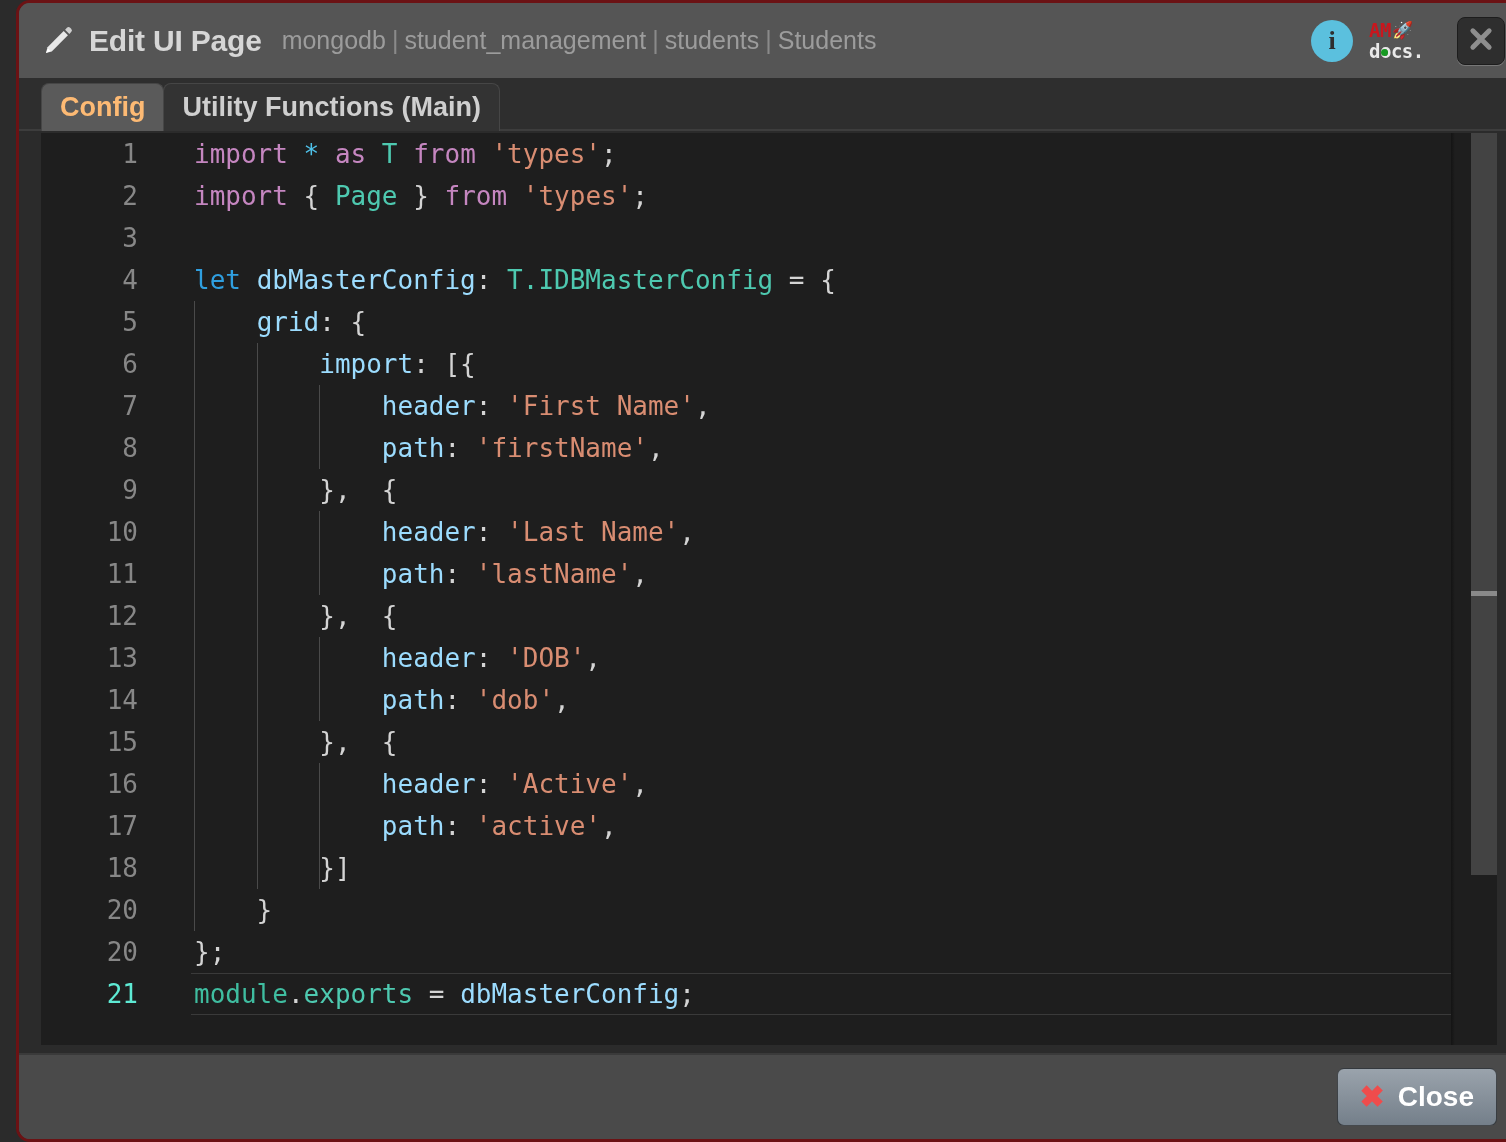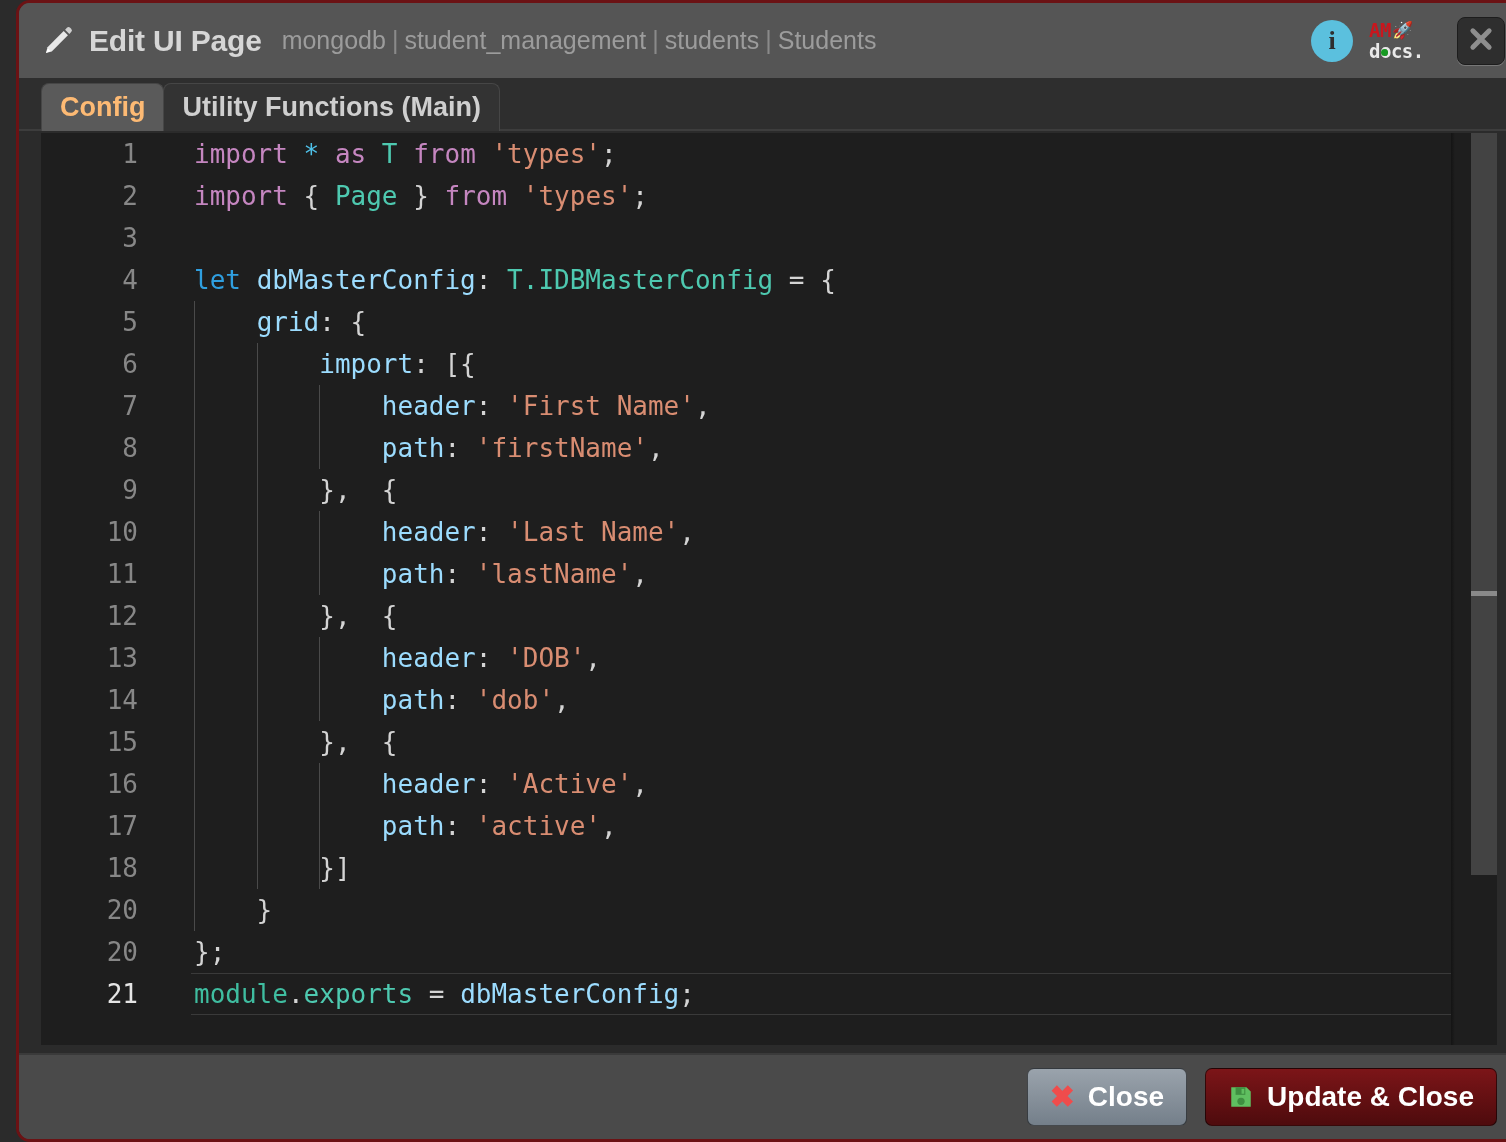--- a/index.html
+++ b/index.html
@@ -195,21 +195,21 @@
   }
   .code-line {
     display: flex;
     height: 42px;
     align-items: center;
     font-family: "DejaVu Sans Mono", monospace;
     font-size: 26px;
     white-space: pre;
     position: relative;
   }
-  .code-line.active-line .ln { color: #e5e5e5; }
+  .code-line.active-line .ln { color: #5eead4; }
   .code-line.active-line .content {
     box-shadow: inset 0 1px 0 #3a3a3a, inset 0 -1px 0 #3a3a3a;
   }
   .ln {
     flex: 0 0 110px;
     text-align: right;
     padding-right: 13px;
     box-sizing: border-box;
     color: #878787;
     font-size: 26px;
@@ -409,26 +409,15 @@
         </div>
       </div>
     </div>
   </div>
 
   <div class="footer">
     <div class="btn btn-close">
       <span class="x-glyph">✖</span>
       <span>Close</span>
     </div>
-    <div class="btn btn-danger">
-      <span>
-        <svg class="save-icon" viewBox="0 0 24 24" aria-hidden="true">
-          <path d="M3 3h14l4 4v14H3z" fill="#5fbf60"></path>
-          <rect x="7" y="3" width="9" height="7" fill="#3f8f41"></rect>
-          <rect x="12.5" y="4.5" width="2.5" height="4.5" fill="#5fbf60"></rect>
-          <circle cx="12" cy="16" r="3.4" fill="#3f8f41"></circle>
-        </svg>
-      </span>
-      <span>Update &amp; Close</span>
-    </div>
   </div>
 
 </div>
 
 </body></html>

